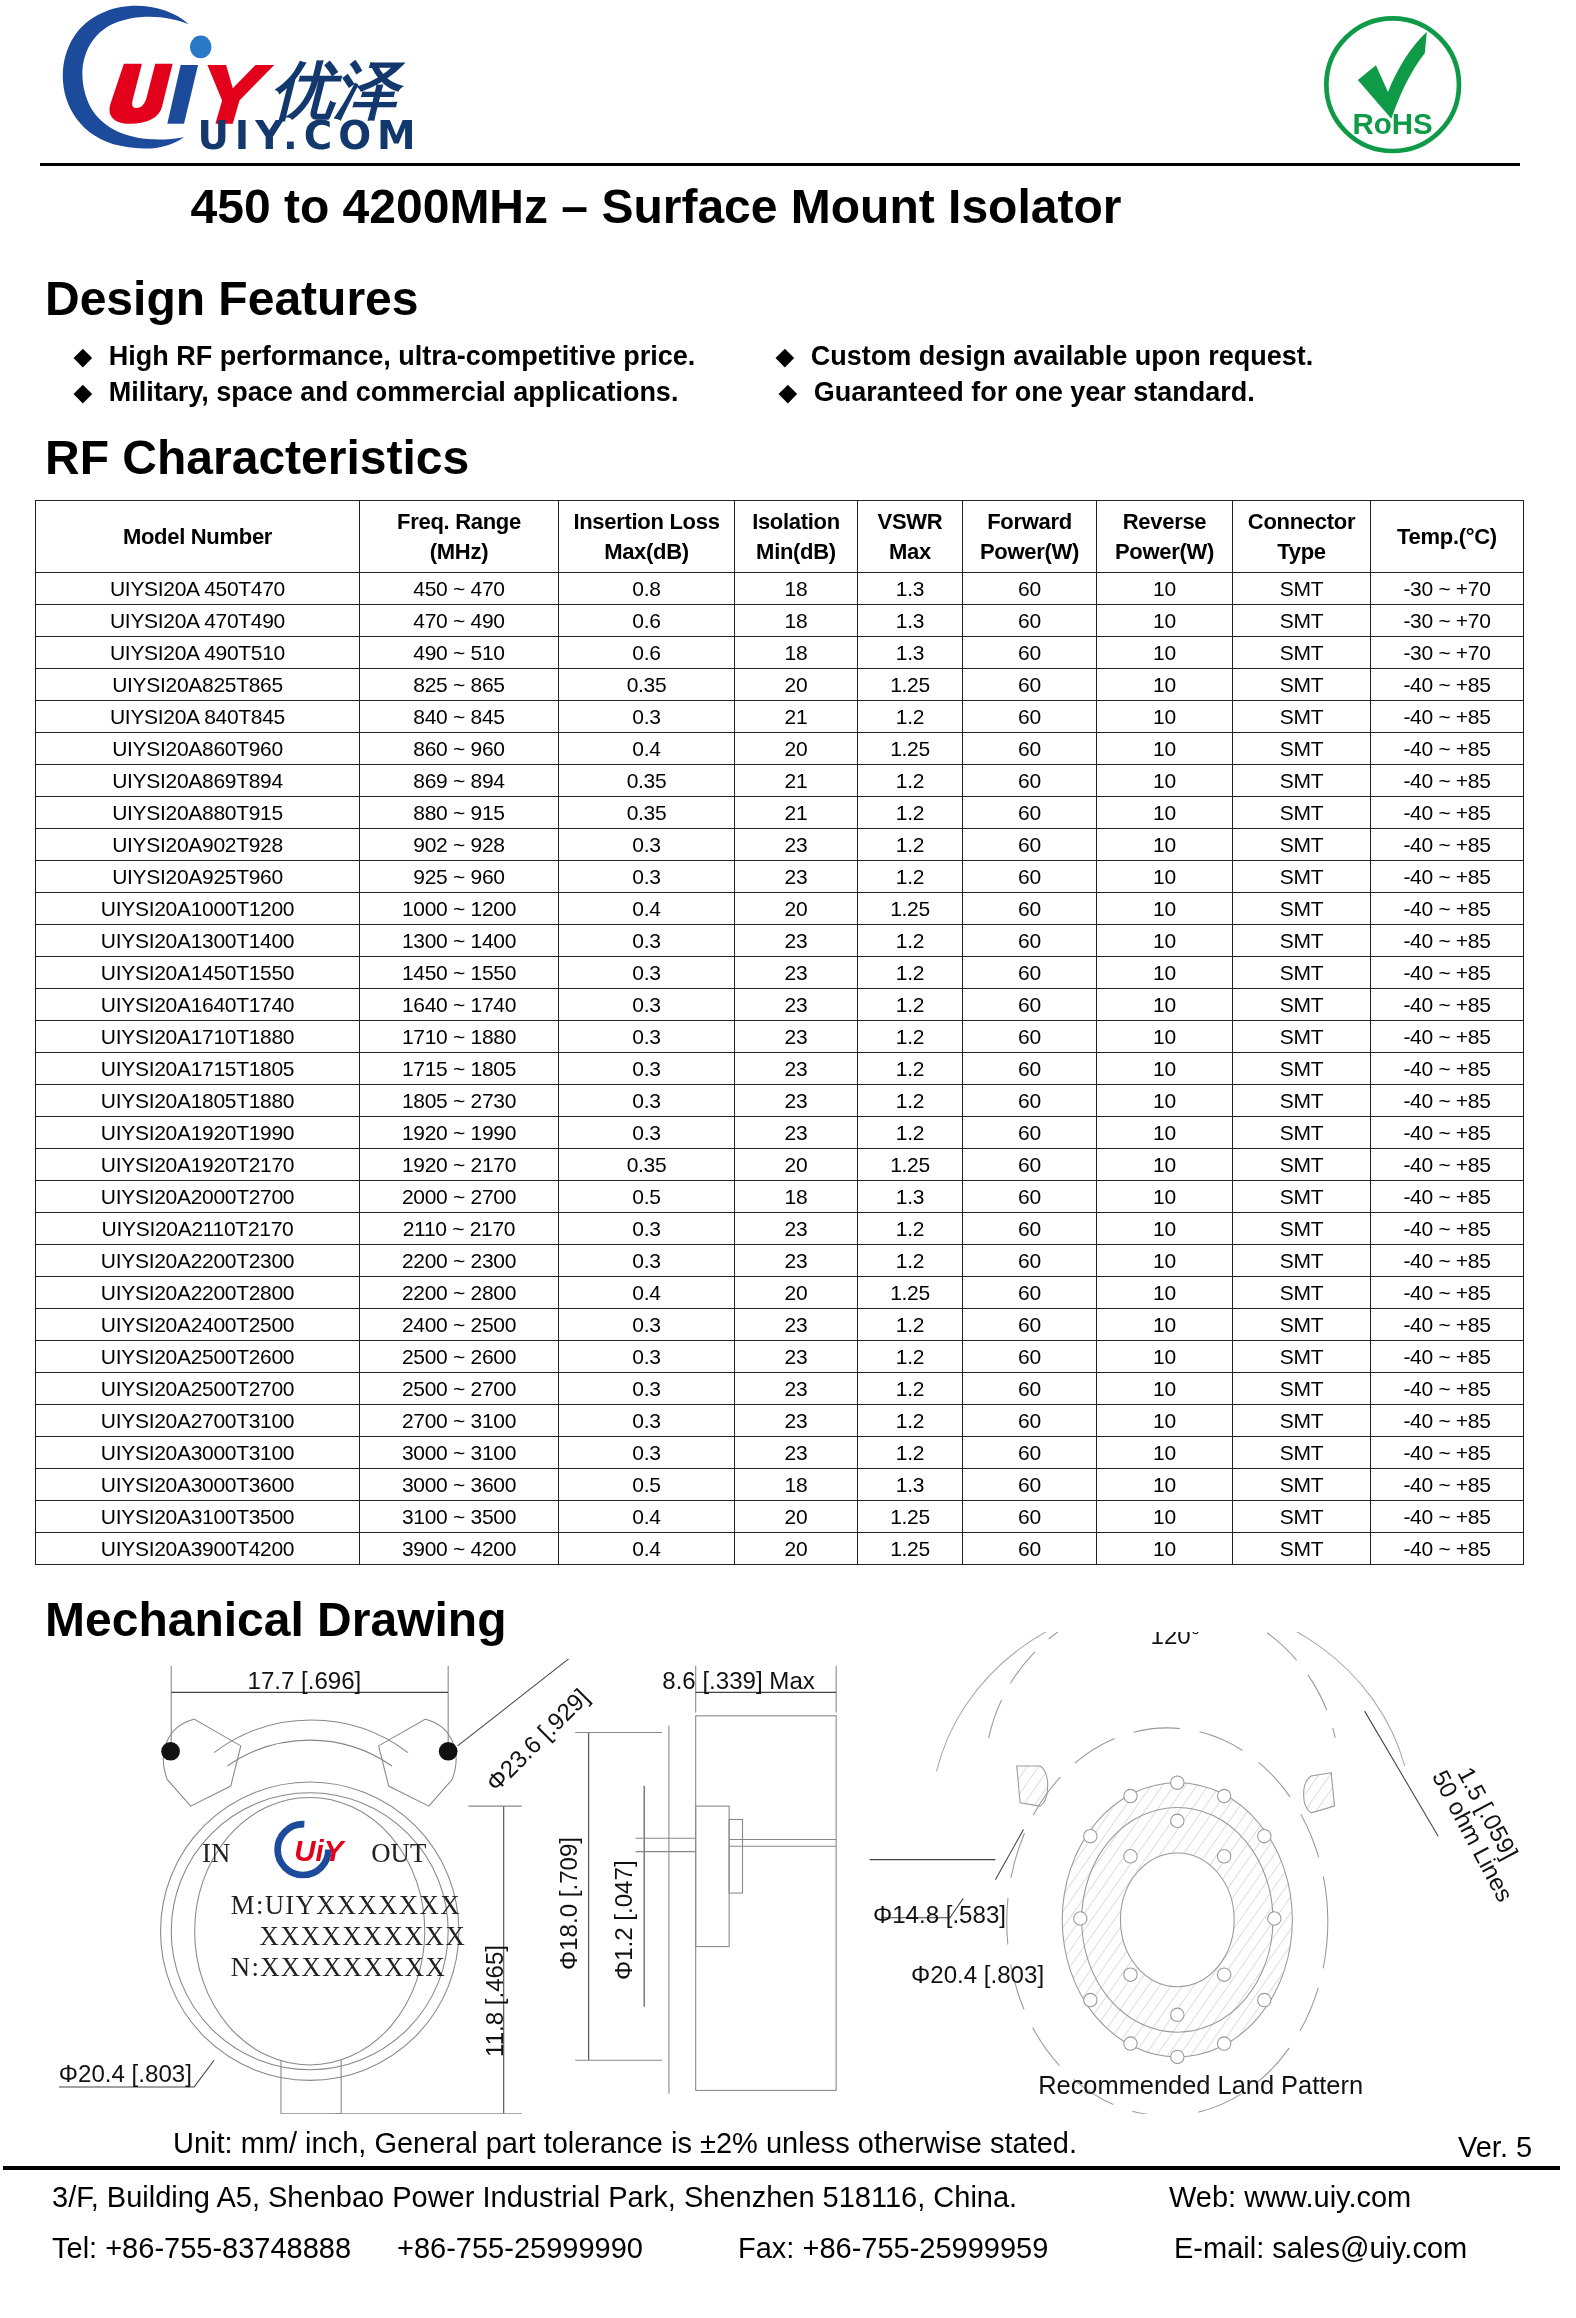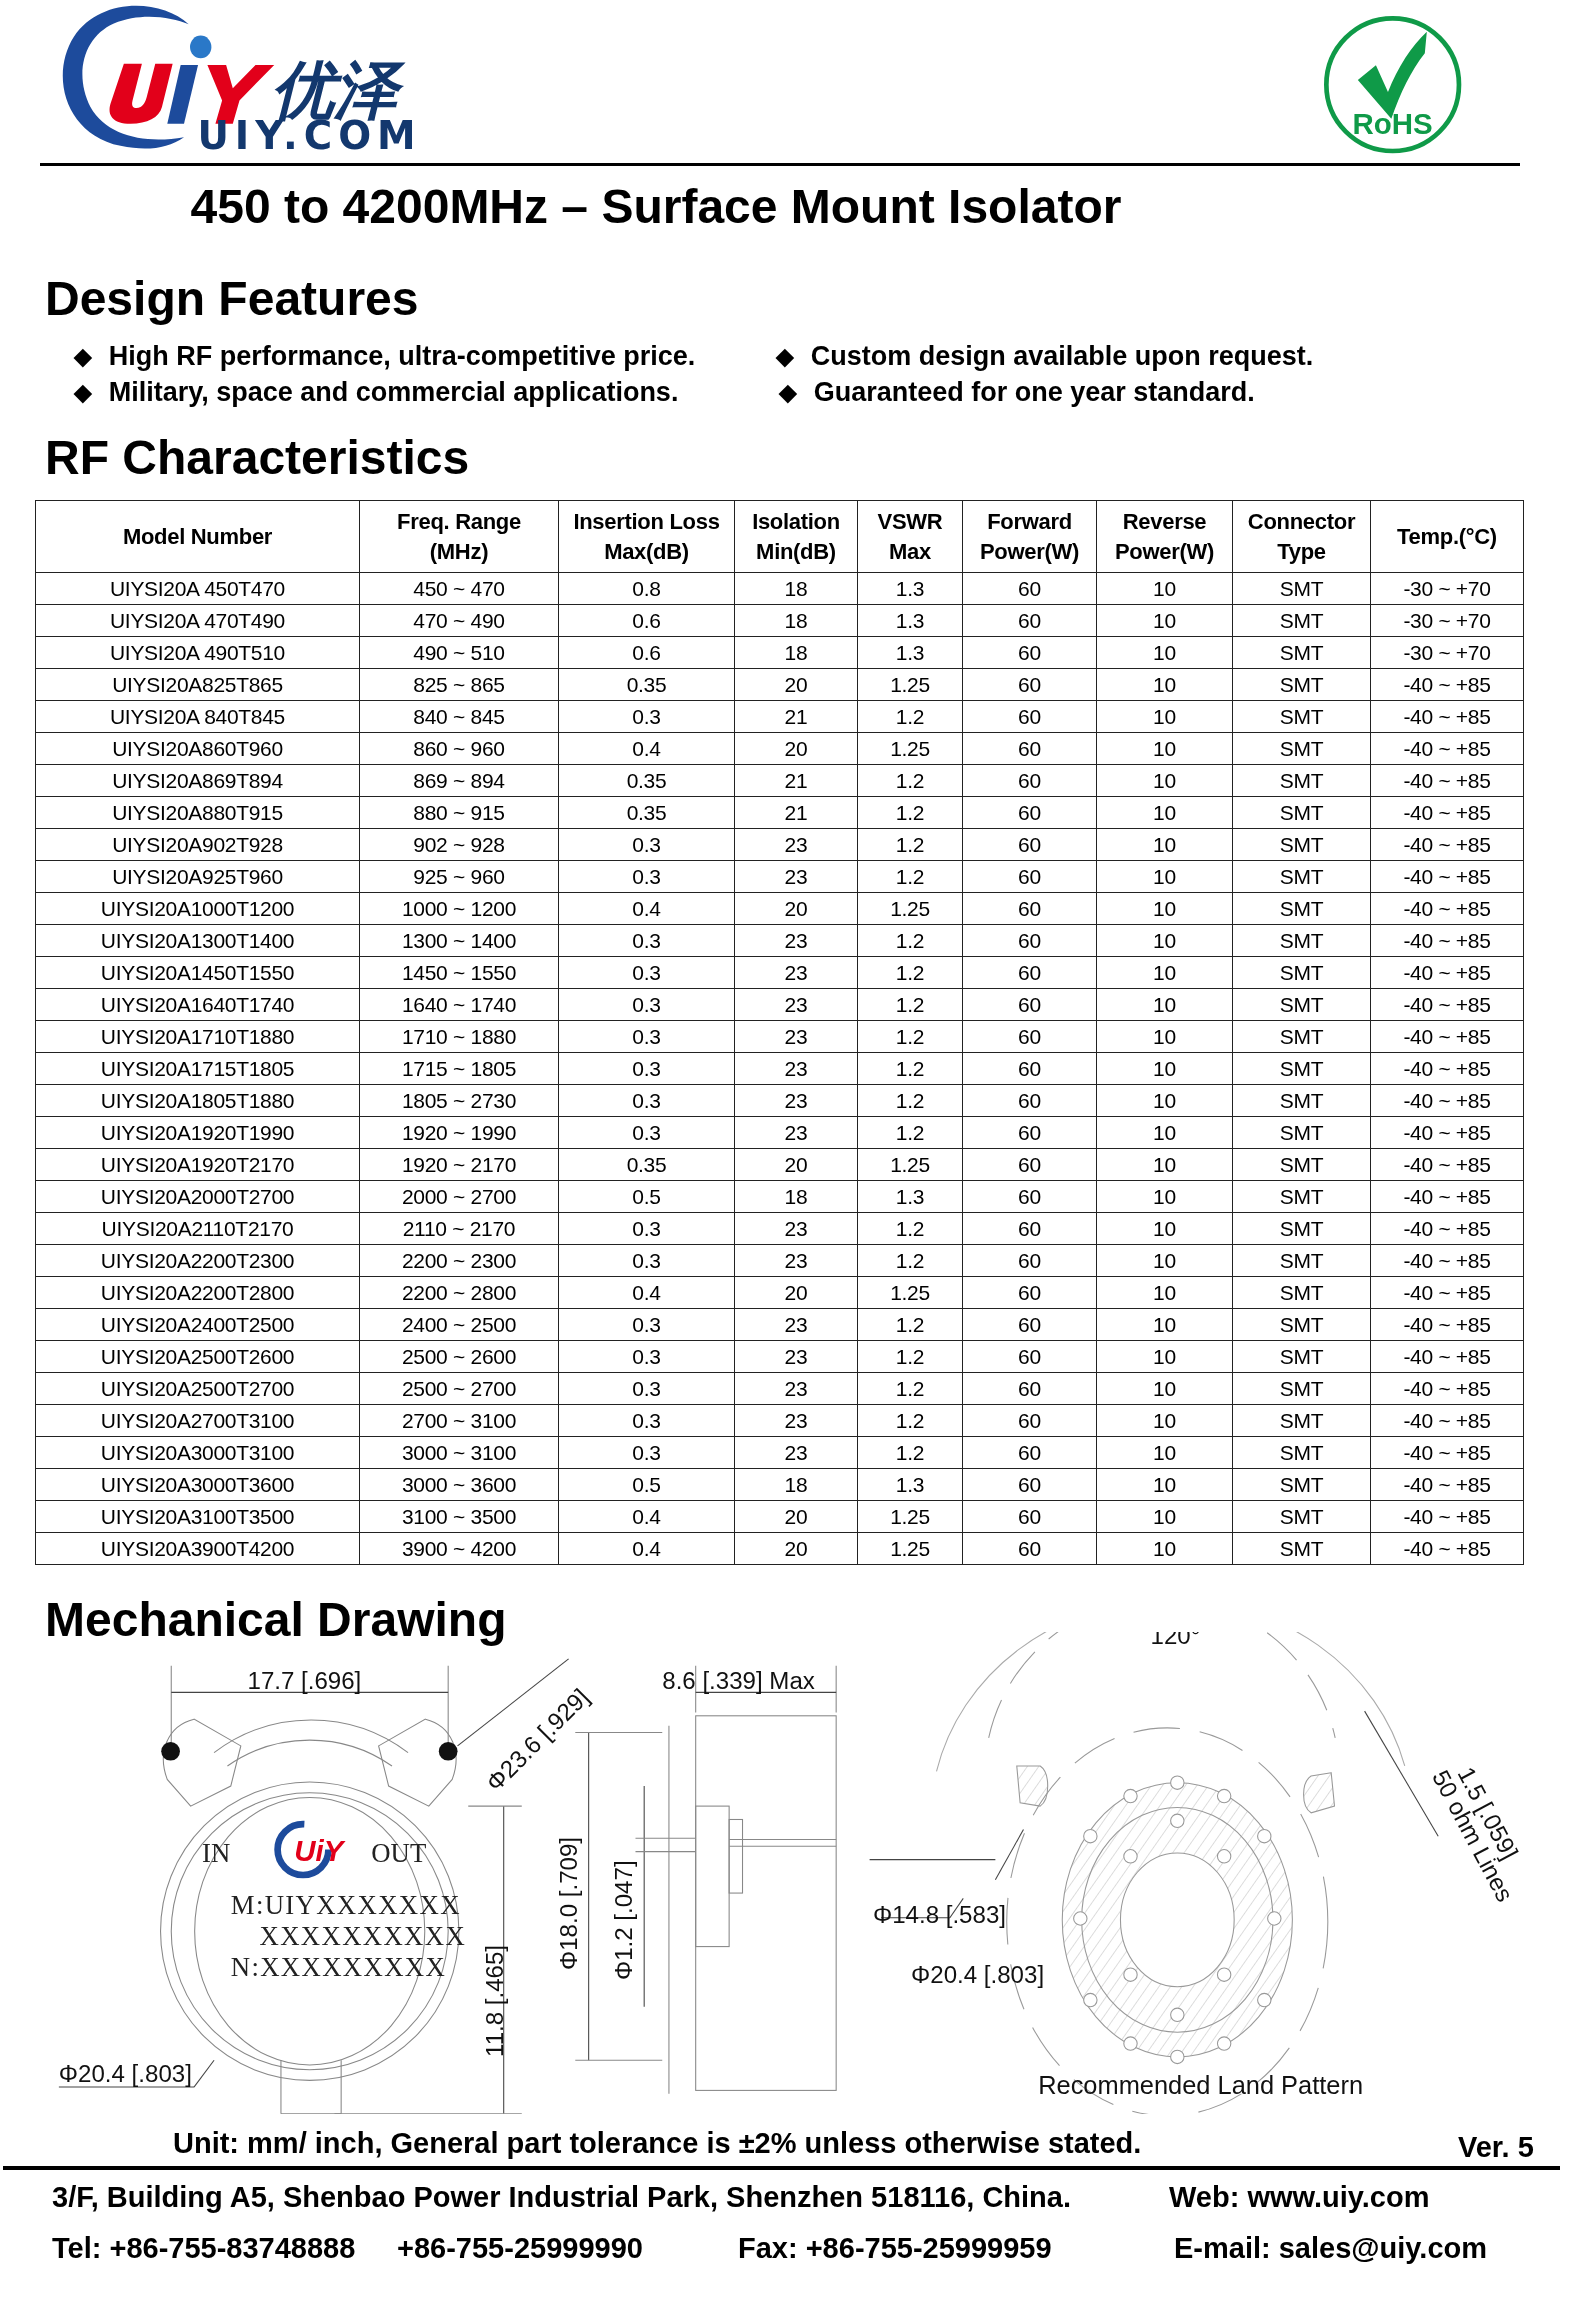--- a/index.html
+++ b/index.html
@@ -14,21 +14,21 @@
   .bullet{position:absolute;white-space:nowrap;font-weight:bold;}
   .bullet .dia{display:inline-block;width:20px;margin-right:14.7px;font-size:23px;vertical-align:1.3px;}
   table.rf{position:absolute;left:35px;top:500px;width:1488px;border-collapse:collapse;table-layout:fixed;}
   table.rf th, table.rf td{border:1.3px solid #222;text-align:center;padding:0;overflow:hidden;white-space:nowrap;}
   table.rf th{font-family:"Liberation Sans Narrow","Liberation Sans",sans-serif;font-weight:bold;font-size:22px;line-height:30px;height:71px;letter-spacing:-0.3px;}
   table.rf td{font-size:21px;height:31px;line-height:29px;letter-spacing:-0.3px;}
   .mech{left:0;top:1632px;width:1576px;height:482px;}
   .footer-note{left:173px;top:2127px;font-size:29px;}
   .ver{left:1458px;top:2131px;font-size:28px;text-align:center;}
   .hrule-bot{left:3.3px;top:2166px;width:1557px;height:4px;background:#000;}
-  .foot{font-size:29px;white-space:nowrap;font-weight:bold;}
+  .foot{font-size:29px;white-space:nowrap;}
 </style>
 </head>
 <body>
 
 <svg class="abs logo" viewBox="0 0 600 230">
   <path d="M 212 36 C 170 -2 80 -5 40 55 C 5 110 25 200 110 218 C 150 226 180 222 205 205 C 150 215 90 205 65 160 C 40 110 55 55 100 35 C 140 18 185 25 212 36 Z" fill="#1d4b9c"></path>
   <path d="M 115 95 L 142 95 L 128 150 C 125 162 133 163 140 160 C 146 156 148 150 150 142 L 162 95 L 188 95 L 172 160 C 168 176 150 185 125 185 C 98 185 90 172 95 155 Z" fill="#e2001a"></path>
   <path d="M 200 97 L 226 97 L 205 185 L 180 185 Z" fill="#1d4b9c"></path>
   <ellipse cx="230" cy="70" rx="16" ry="17" fill="#2a78c8"></ellipse>
   <path d="M 240 97 L 268 97 L 278 132 L 312 97 L 340 97 L 288 150 L 278 185 L 252 185 L 262 150 Z" fill="#e2001a"></path>

